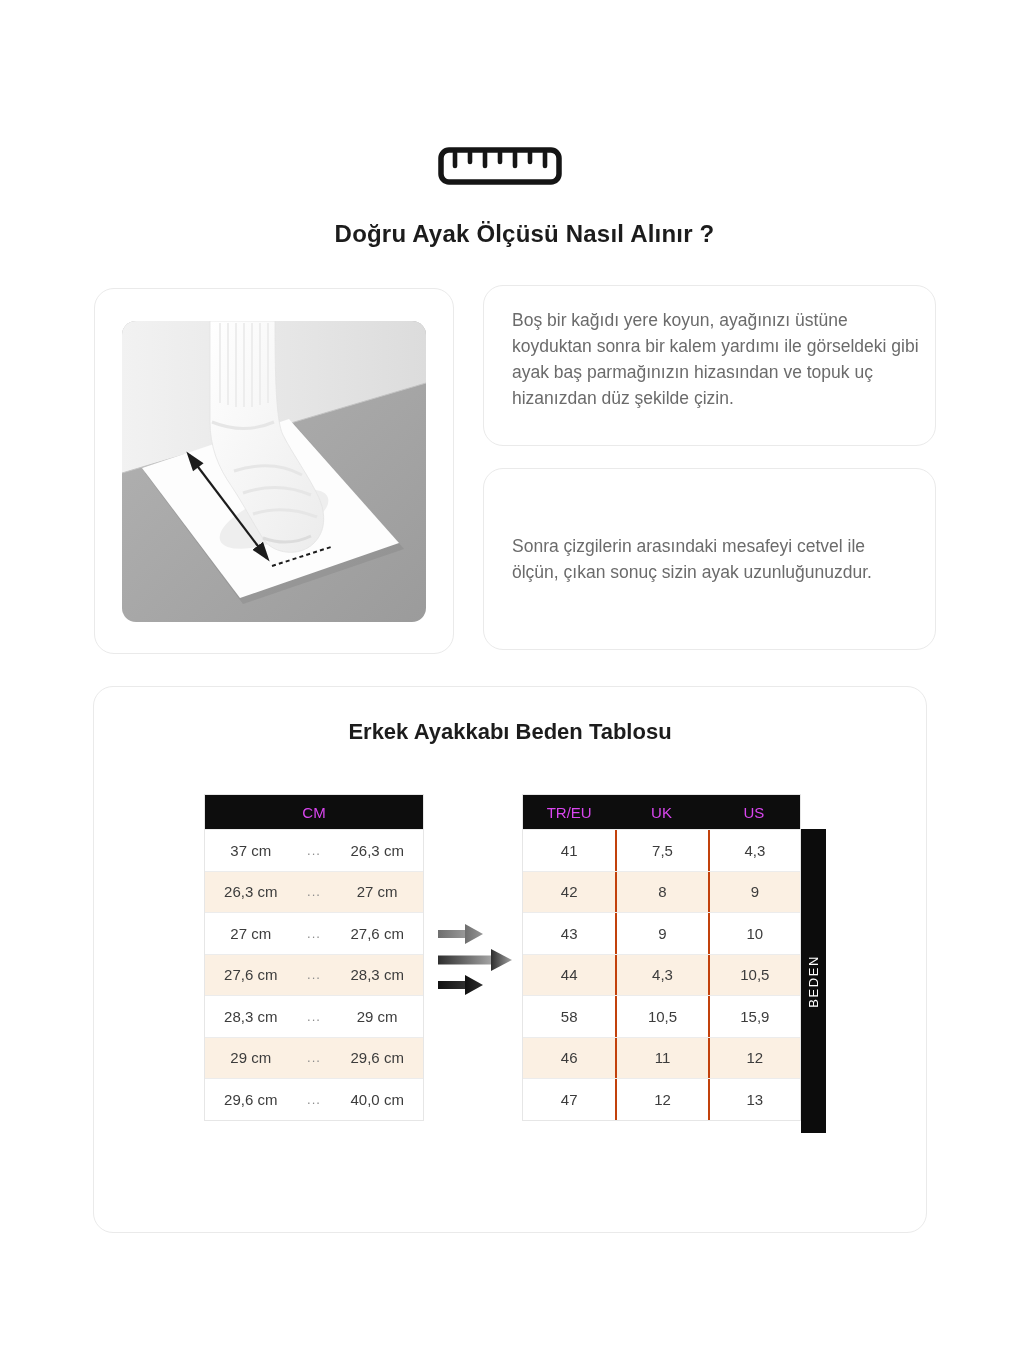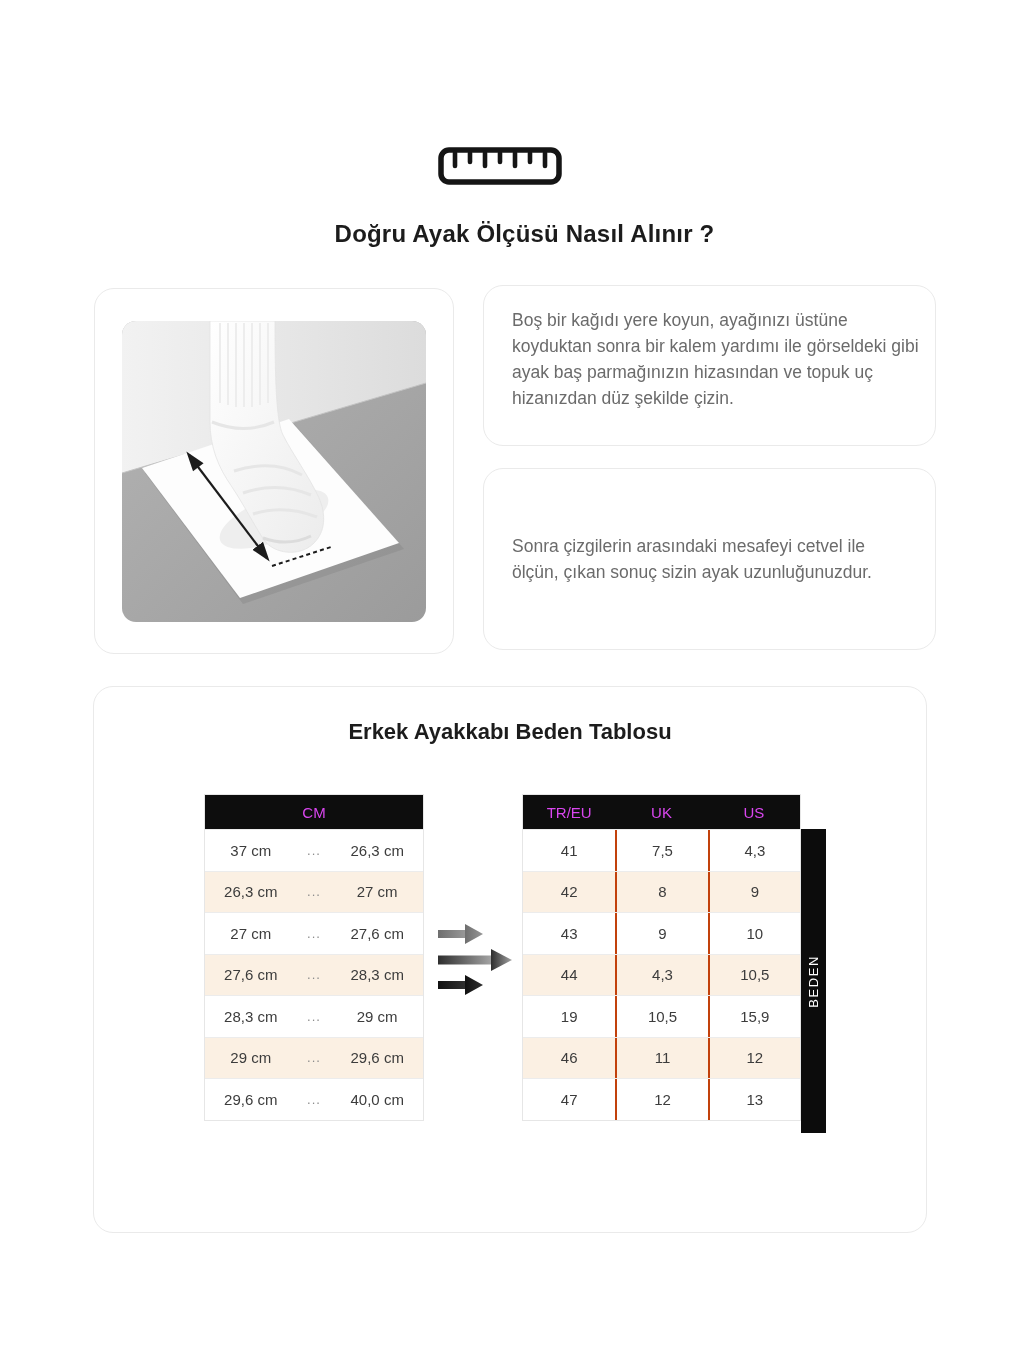--- a/index.html
+++ b/index.html
@@ -240,21 +240,21 @@
         <span>43</span>
           <span>9</span>
           <span>10</span>
       </div>
       <div class="t-row eu-row alt">
         <span>44</span>
           <span>4,3</span>
           <span>10,5</span>
       </div>
       <div class="t-row eu-row">
-        <span>19</span>
+        <span>58</span>
           <span>10,5</span>
           <span>15,9</span>
       </div>
       <div class="t-row eu-row alt">
         <span>46</span>
           <span>11</span>
           <span>12</span>
       </div>
       <div class="t-row eu-row">
         <span>47</span>

